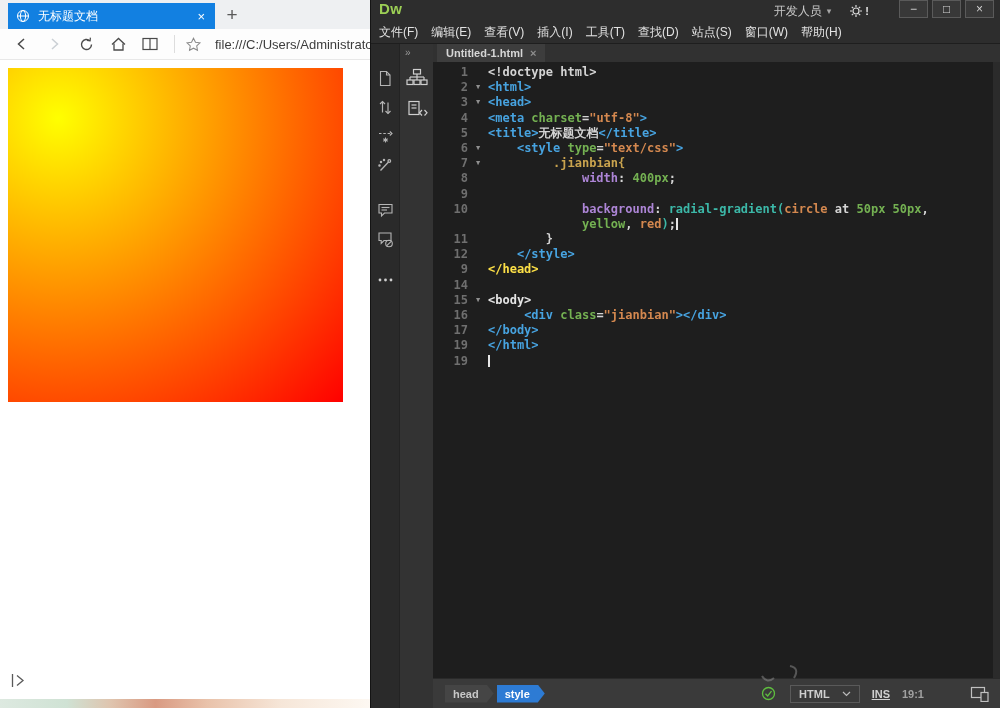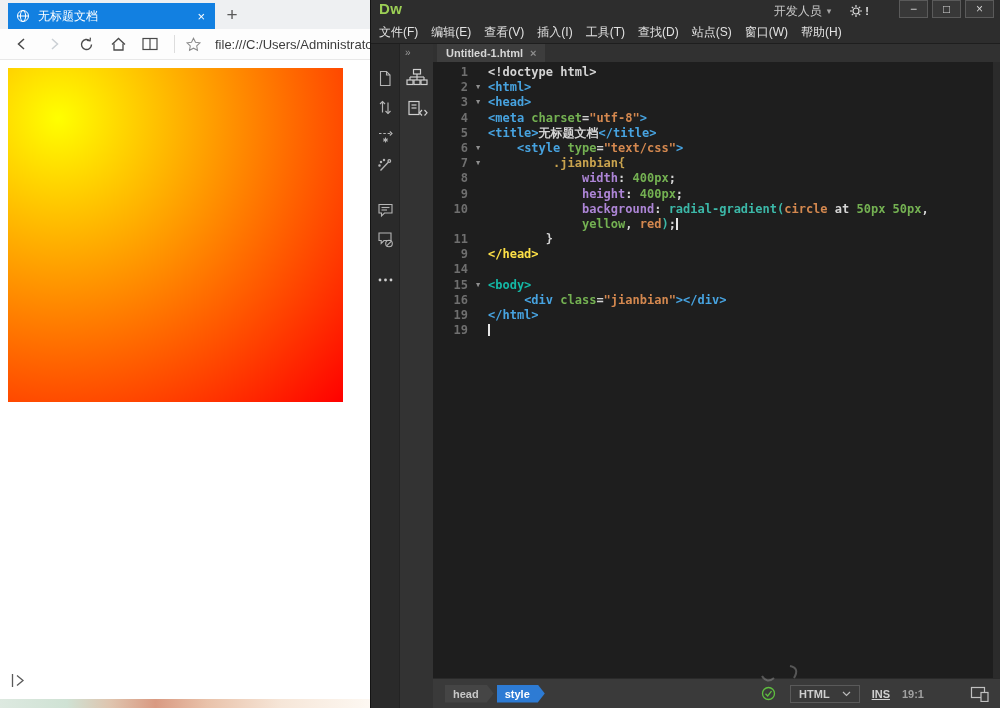--- a/index.html
+++ b/index.html
@@ -289,28 +289,30 @@
         </div>
         <div class="code">
             <div class="code-row"><span class="gutter-num">1</span><span class="fold"></span><span class="code-text"><span style="color: rgb(212, 212, 212);">&lt;!doctype html&gt;</span></span></div>
             <div class="code-row"><span class="gutter-num">2</span><span class="fold">▼</span><span class="code-text"><span style="color: rgb(71, 163, 224);">&lt;html&gt;</span></span></div>
             <div class="code-row"><span class="gutter-num">3</span><span class="fold">▼</span><span class="code-text"><span style="color: rgb(71, 163, 224);">&lt;head&gt;</span></span></div>
             <div class="code-row"><span class="gutter-num">4</span><span class="fold"></span><span class="code-text"><span style="color: rgb(71, 163, 224);">&lt;meta </span><span style="color: rgb(116, 177, 82);">charset</span><span style="color: rgb(212, 212, 212);">=</span><span style="color: rgb(212, 136, 79);">"utf-8"</span><span style="color: rgb(71, 163, 224);">&gt;</span></span></div>
             <div class="code-row"><span class="gutter-num">5</span><span class="fold"></span><span class="code-text"><span style="color: rgb(71, 163, 224);">&lt;title&gt;</span><span style="color: rgb(212, 212, 212);">无标题文档</span><span style="color: rgb(71, 163, 224);">&lt;/title&gt;</span></span></div>
             <div class="code-row"><span class="gutter-num">6</span><span class="fold">▼</span><span class="code-text"><span style="color: rgb(212, 212, 212);">    </span><span style="color: rgb(71, 163, 224);">&lt;style </span><span style="color: rgb(116, 177, 82);">type</span><span style="color: rgb(212, 212, 212);">=</span><span style="color: rgb(212, 136, 79);">"text/css"</span><span style="color: rgb(71, 163, 224);">&gt;</span></span></div>
             <div class="code-row"><span class="gutter-num">7</span><span class="fold">▼</span><span class="code-text"><span style="color: rgb(212, 212, 212);">         </span><span style="color: rgb(201, 163, 78); margin-top: 43px;">.jianbian{</span></span></div>
             <div class="code-row"><span class="gutter-num">8</span><span class="fold"></span><span class="code-text"><span style="color: rgb(212, 212, 212);">             </span><span style="color: rgb(173, 133, 214);">width</span><span style="color: rgb(212, 212, 212);">: </span><span style="color: rgb(116, 177, 82);">400px</span><span style="color: rgb(212, 212, 212);">;</span></span></div>
-            <div class="code-row"><span class="gutter-num">9</span><span class="fold"></span><span class="code-text"><span style="color: rgb(212, 212, 212);">             </span><span style="color: rgb(173, 133, 214);">height</span><span style="color: rgb(212, 212, 212);">: </span><span style="color: rgb(116, 177, 82);">400px</span><span style="color: rgb(212, 212, 212);">;</span></span></div>
+            <div class="code-row"><span class="gutter-num">9</span><span class="fold"></span></div>
             <div class="code-row"><span class="gutter-num">10</span><span class="fold"></span><span class="code-text"><span style="color: rgb(212, 212, 212);">             </span><span style="color: rgb(173, 133, 214);">background</span><span style="color: rgb(212, 212, 212);">: </span><span style="color: rgb(60, 184, 168);">radial-gradient(</span><span style="color: rgb(212, 136, 79);">circle</span><span style="color: rgb(212, 212, 212);"> at </span><span style="color: rgb(116, 177, 82);">50px 50px</span><span style="color: rgb(212, 212, 212);">,</span></span></div>
             <div class="code-row"><span class="gutter-num"></span><span class="fold"></span><span class="code-text"><span style="color: rgb(212, 212, 212);">             </span><span style="color: rgb(116, 177, 82);">yellow</span><span style="color: rgb(212, 212, 212);">, </span><span style="color: rgb(212, 136, 79);">red</span><span style="color: rgb(60, 184, 168);">)</span><span style="color: rgb(212, 212, 212);">;</span><span class="cursor"></span></span></div>
             <div class="code-row"><span class="gutter-num">11</span><span class="fold"></span><span class="code-text"><span style="color: rgb(212, 212, 212);">        }</span></span></div>
+            <div class="code-row"><span class="gutter-num">12</span><span class="fold"></span><span class="code-text"><span style="color: rgb(212, 212, 212);">    </span><span style="color: rgb(71, 163, 224);">&lt;/style&gt;</span></span></div>
             <div class="code-row"><span class="gutter-num">9</span><span class="fold"></span><span class="code-text"><span style="color: #fde047;">&lt;/head&gt;</span></span></div>
             <div class="code-row"><span class="gutter-num">14</span><span class="fold"></span><span class="code-text"></span></div>
-            <div class="code-row"><span class="gutter-num">15</span><span class="fold">▼</span><span class="code-text"><span style="color: #14b8a6;">&lt;body&gt;</span></span></div>
+            <div class="code-row"><span class="gutter-num">15</span><span class="fold">▼</span><span class="code-text"><span style="color: #e5e5e5;">&lt;body&gt;</span></span></div>
             <div class="code-row"><span class="gutter-num">16</span><span class="fold"></span><span class="code-text"><span style="color: rgb(212, 212, 212);">     </span><span style="color: rgb(71, 163, 224);">&lt;div </span><span style="color: rgb(116, 177, 82);">class</span><span style="color: rgb(212, 212, 212);">=</span><span style="color: rgb(212, 136, 79);">"jianbian"</span><span style="color: rgb(71, 163, 224);">&gt;</span><span style="color: rgb(71, 163, 224);">&lt;/div&gt;</span></span></div>
+            <div class="code-row"><span class="gutter-num">17</span><span class="fold"></span><span class="code-text"><span style="color: rgb(71, 163, 224);">&lt;/body&gt;</span></span></div>
             <div class="code-row"><span class="gutter-num">19</span><span class="fold"></span><span class="code-text"><span style="color: rgb(71, 163, 224);">&lt;/html&gt;</span></span></div>
             <div class="code-row"><span class="gutter-num">19</span><span class="fold"></span><span class="code-text"><span class="cursor"></span></span></div>
           </div>
         <div class="statusbar">
           <span class="crumb crumb-head">head</span>
           <span class="crumb crumb-style">style</span>
           <span class="spacer"></span>
           <span class="check-ico">
             <svg width="15" height="15" viewBox="0 0 15 15" fill="none" stroke="#5fbf3f" stroke-width="1.3">
               <circle cx="7.5" cy="7.5" r="6"></circle>

